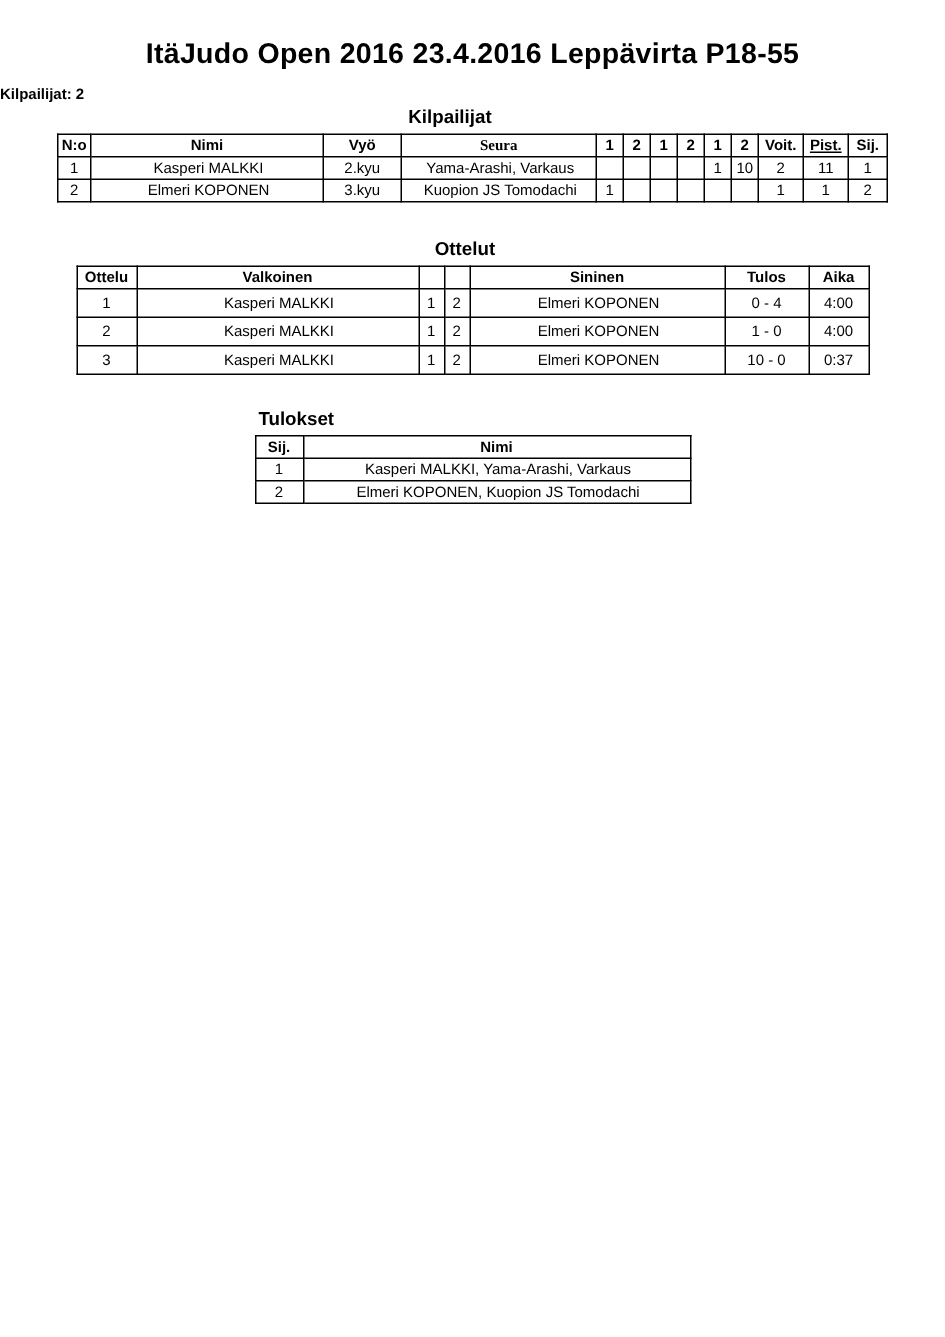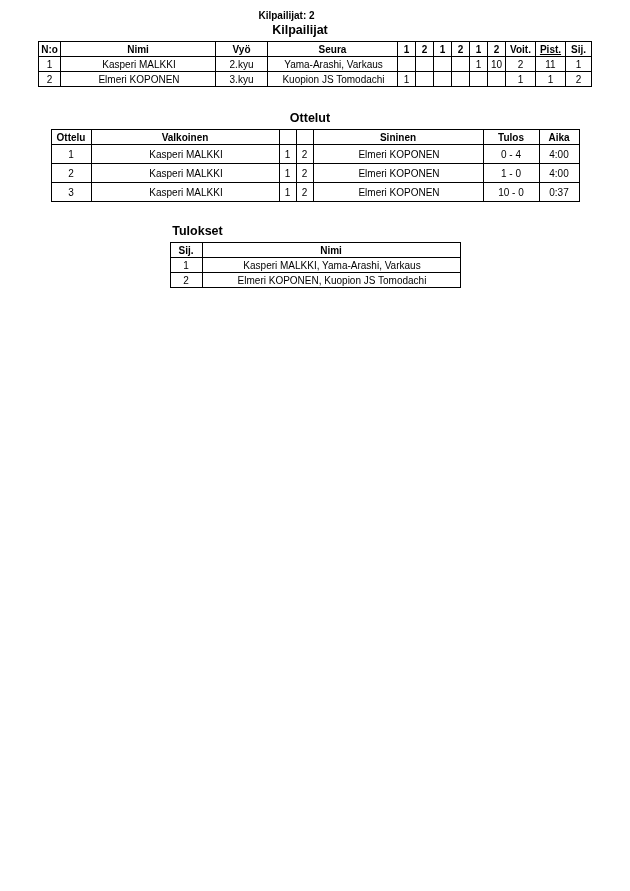--- a/index.html
+++ b/index.html
@@ -21,21 +21,21 @@
     box-sizing: border-box;
   }
   .doc-title {
     text-align: center;
     font-size: 19px;
     font-weight: bold;
     margin-top: 26px;
     letter-spacing: 0.2px;
   }
   .competitor-count {
-    text-align: center;
+    text-align: left;
     font-size: 10px;
     font-weight: bold;
     margin-top: 10px;
     padding-right: 57px;
   }
   .section {
     margin-top: 4px;
   }
   .section-heading {
     font-size: 12.5px;
@@ -66,21 +66,21 @@
     font-weight: bold;
   }
   .c { text-align: center; }
   .l { text-align: center; padding-left: 4px; }
 
   
   #kilpailijat-table { width: 545px; }
   #kilpailijat-table .col-no { width: 22px; }
   #kilpailijat-table .col-nimi { width: 155px; }
   #kilpailijat-table .col-vyo { width: 52px; }
-  #kilpailijat-table .col-seura { width: 130px; }
+  #kilpailijat-table .col-seura { width: 130px; font-family: Liberation Serif, serif; }
   #kilpailijat-table .col-m { width: 18px; }
   #kilpailijat-table .col-voit { width: 30px; }
   #kilpailijat-table .col-pist { width: 30px; text-decoration: underline; }
   #kilpailijat-table .col-sij { width: 26px; }
   .heading-kilpailijat { margin-left: -30px; }
 
   
   #ottelut-table { width: 528px; }
   #ottelut-table .col-ottelu { width: 40px; }
   #ottelut-table .col-valk { width: 188px; margin-left: 44px; }
@@ -100,20 +100,21 @@
 
   .sec-kilpailijat { margin-top: 2px; }
   .sec-ottelut { margin-top: 24px; }
   .sec-tulokset { margin-top: 22px; }
 </style>
 </head>
 <body>
 
 <div class="page">
 
+  <div class="doc-title">ItäJudo Open 2016  23.4.2016  Leppävirta   P18-55</div>
 
   <div class="competitor-count">Kilpailijat: 2</div>
 
   <div class="section sec-kilpailijat">
     <div class="section-heading heading-kilpailijat">Kilpailijat</div>
     <div class="tbl-wrap">
       <table id="kilpailijat-table">
         <thead>
           <tr>
             <th class="col-no">N:o</th>

